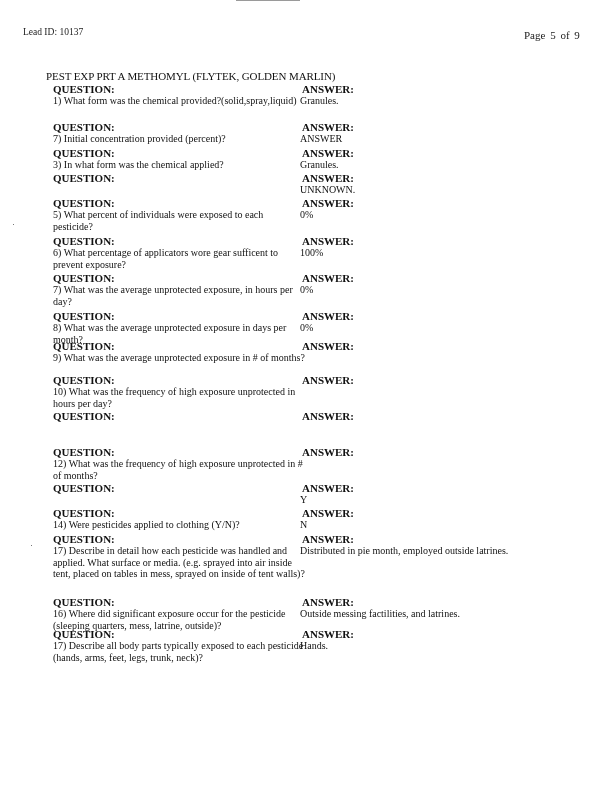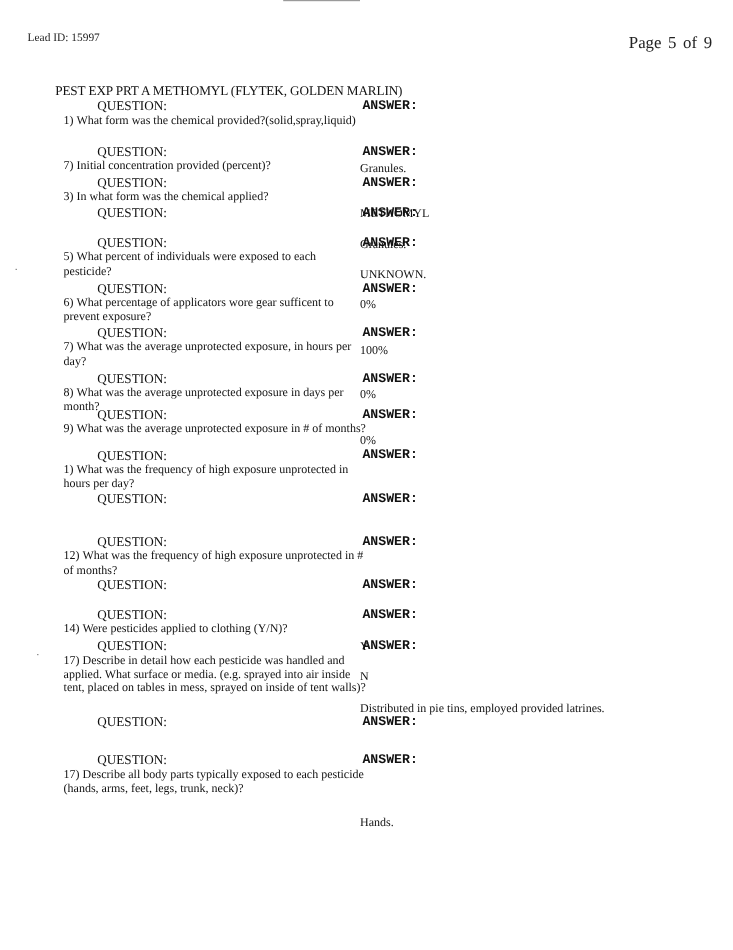--- a/index.html
+++ b/index.html
@@ -9,55 +9,54 @@
       color: #111;
     }
     .topline {
       position: absolute; left: 236px; top: 0; width: 64px; height: 1px;
       background: #9a9a9a;
     }
     .lead-id {
       position: absolute; left: 23px; top: 27px; font-size: 9.5px; color: #222;
     }
     .page-num {
-      position: absolute; left: 524px; top: 29px; font-size: 14px; color: #222;
+      position: absolute; left: 524px; top: 29px; font-size: 11px; color: #222;
       word-spacing: 2px;
     }
     .doc-title {
       position: absolute; left: 46px; top: 70px; font-size: 11px; font-weight: normal;
       letter-spacing: -0.1px;
     }
     .qa {
       position: absolute; left: 53px; width: 460px;
     }
     .qa-head {
       position: relative; height: 12px;
     }
     .q-label {
-      position: absolute; left: 0; top: 0; font-size: 11px; font-weight: normal; margin-left: 28px;
+      position: absolute; left: 0; top: 0; font-size: 11px; font-weight: bold;
     }
     .a-label {
-      position: absolute; left: 249px; top: 0; font-size: 11px; font-weight: bold; font-family: Liberation Mono, monospace;
+      position: absolute; left: 249px; top: 0; font-size: 11px; font-weight: bold;
     }
     .qa-body { position: relative; }
     .q-text {
       width: 252px; font-size: 10px; line-height: 11.5px;
     }
     .a-text {
       position: absolute; left: 247px; top: 0; font-size: 10px; line-height: 11.5px;
       white-space: nowrap;
-      margin-top: 40px;
     }
     .dot { position: absolute; width: 1px; height: 1px; background: #777; }
   </style>
 </head>
 <body>
 
 <div class="topline"></div>
-<div class="lead-id">Lead ID: 15997</div>
+<div class="lead-id">Lead ID: 10137</div>
 <div class="page-num">Page   5 of   9</div>
 <div class="doc-title">PEST EXP PRT A METHOMYL (FLYTEK, GOLDEN MARLIN)</div>
 
 <div class="dot" style="left:13px;top:224px;"></div>
 <div class="dot" style="left:31px;top:545px;"></div>
 
 <div id="qa-container">
     <div class="qa" style="top: 83px;">
       <div class="qa-head">
         <span class="q-label">QUESTION:</span>
@@ -68,21 +67,21 @@
         <div class="a-text">Granules.</div>
       </div>
     </div>
     <div class="qa" style="top: 121px;">
       <div class="qa-head">
         <span class="q-label">QUESTION:</span>
         <span class="a-label">ANSWER:</span>
       </div>
       <div class="qa-body">
         <div class="q-text">7) Initial concentration provided (percent)?</div>
-        <div class="a-text">METHOMYL</div>
+        <div class="a-text">ANSWER</div>
       </div>
     </div>
     <div class="qa" style="top: 147px;">
       <div class="qa-head">
         <span class="q-label">QUESTION:</span>
         <span class="a-label">ANSWER:</span>
       </div>
       <div class="qa-body">
         <div class="q-text">3) In what form was the chemical applied?</div>
         <div class="a-text">Granules.</div>
@@ -146,21 +145,21 @@
         <div class="q-text">9) What was the average unprotected exposure in # of months?</div>
         <div class="a-text"></div>
       </div>
     </div>
     <div class="qa" style="top: 374px;">
       <div class="qa-head">
         <span class="q-label">QUESTION:</span>
         <span class="a-label">ANSWER:</span>
       </div>
       <div class="qa-body">
-        <div class="q-text">1) What was the frequency of high exposure unprotected in hours per day?</div>
+        <div class="q-text">10) What was the frequency of high exposure unprotected in hours per day?</div>
         <div class="a-text"></div>
       </div>
     </div>
     <div class="qa" style="top: 410px;">
       <div class="qa-head">
         <span class="q-label">QUESTION:</span>
         <span class="a-label">ANSWER:</span>
       </div>
     </div>
     <div class="qa" style="top: 446px;">
@@ -192,27 +191,31 @@
         <div class="a-text">N</div>
       </div>
     </div>
     <div class="qa" style="top: 533px;">
       <div class="qa-head">
         <span class="q-label">QUESTION:</span>
         <span class="a-label">ANSWER:</span>
       </div>
       <div class="qa-body">
         <div class="q-text">17) Describe in detail how each pesticide was handled and applied.  What surface or media. (e.g. sprayed into air inside tent, placed on tables in mess, sprayed on inside of tent walls)?</div>
-        <div class="a-text">Distributed in pie tins, employed provided latrines.</div>
+        <div class="a-text">Distributed in pie month, employed outside latrines.</div>
       </div>
     </div>
     <div class="qa" style="top: 596px;">
       <div class="qa-head">
         <span class="q-label">QUESTION:</span>
         <span class="a-label">ANSWER:</span>
+      </div>
+      <div class="qa-body">
+        <div class="q-text">16) Where did significant exposure occur for the pesticide (sleeping quarters, mess, latrine, outside)?</div>
+        <div class="a-text">Outside messing  factilities, and latrines.</div>
       </div>
     </div>
     <div class="qa" style="top: 628px;">
       <div class="qa-head">
         <span class="q-label">QUESTION:</span>
         <span class="a-label">ANSWER:</span>
       </div>
       <div class="qa-body">
         <div class="q-text">17) Describe all body parts typically exposed to each pesticide (hands, arms, feet, legs, trunk, neck)?</div>
         <div class="a-text">Hands.</div>

